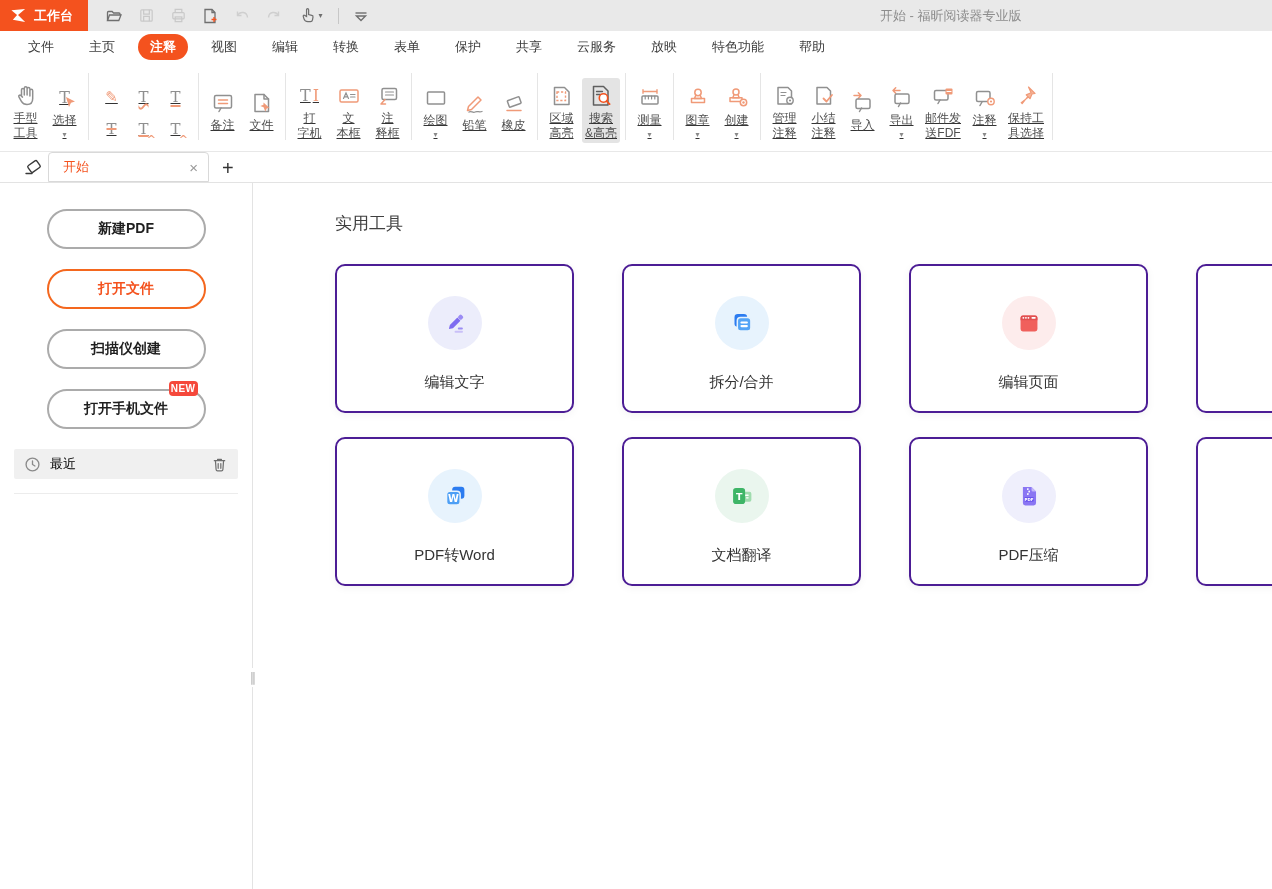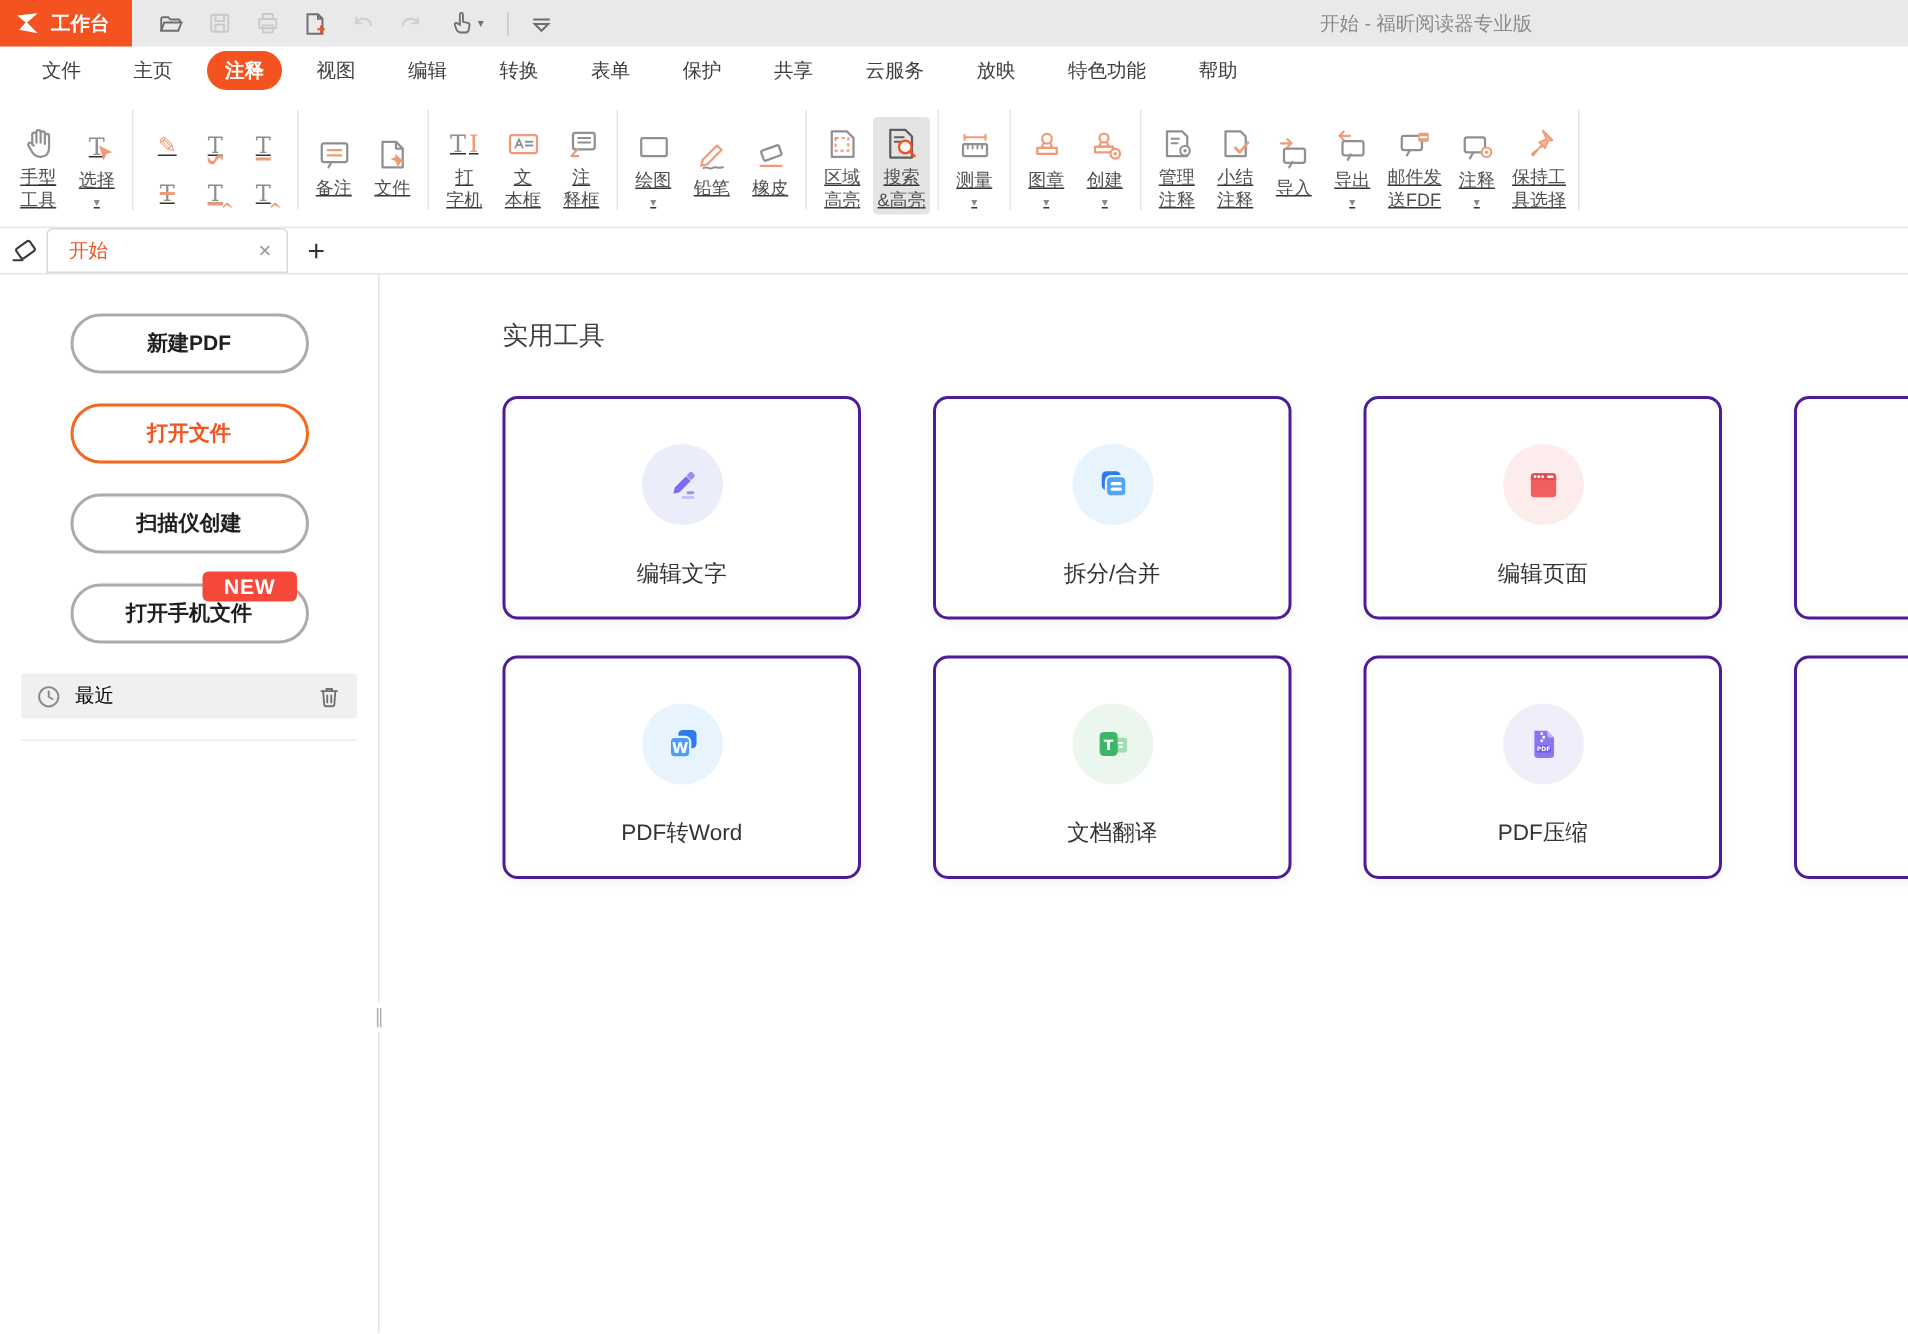--- a/index.html
+++ b/index.html
@@ -54,37 +54,37 @@
 
   
   .gT { font-family: "DejaVu Serif", serif; font-size: 16px; color: #8f8f8f; position: relative; }
   .gT::before { content: "T"; }
   .gTI { font-family: "DejaVu Serif", serif; font-size: 16px; color: #8f8f8f; }
   .gTI::before { content: "T"; }
   .gTI::after { content: "I"; color: #f09a78; margin-left: 2px; }
 
   
   .tabbar { height: 31px; background: #fff; border-bottom: 1px solid #e3e3e3; display: flex;
-    align-items: flex-end; padding-left: 5px; }
+    align-items: flex-end; padding-left: 22px; }
   .tab-eraser { margin: 0 4px 5px 0; cursor: pointer; }
   .tab { width: 161px; height: 30px; background: #fff; border: 1px solid #d9d9d9;
     border-radius: 4px 4px 0 0; display: flex; align-items: center; padding: 0 10px 0 14px; cursor: pointer; }
   .tab-label { color: #f4521e; font-size: 13px; flex: 1; }
   .tab-close { color: #999; font-size: 15px; line-height: 15px; cursor: pointer; }
   .tab-add { font-size: 20px; color: #333; margin: 0 0 3px 13px; cursor: pointer; line-height: 22px; }
 
   
   .content { display: flex; height: 706px; position: relative; }
   .sidebar { width: 253px; border-right: 1px solid #e3e3e3; padding-top: 26px; position: relative; flex: none; }
   .side-btn { display: block; width: 159px; height: 40px; margin: 0 auto 20px; border: 2px solid #ababab;
     border-radius: 21px; background: #fff; font-size: 14px; font-weight: bold; color: #1f1f1f;
     cursor: pointer; position: relative; font-family: inherit; }
   .side-btn.primary { border-color: #f4671e; color: #f4521e; }
   .new-badge { position: absolute; top: -10px; right: 6px; background: #f5483b; color: #fff;
-    font-size: 14px; font-weight: bold; padding: 2px 14px; border-radius: 4px; letter-spacing: .5px; }
+    font-size: 10px; font-weight: bold; padding: 2px 2px; border-radius: 4px; letter-spacing: .5px; }
   .recent-header { margin: 2px 14px 0; background: #f0f0f0; height: 30px; border-radius: 2px;
     display: flex; align-items: center; padding: 0 10px; gap: 9px; }
   .recent-title { font-size: 13px; color: #000000; flex: 1; }
   .trash-btn { cursor: pointer; display: flex; }
   .recent-item { display: flex; gap: 10px; margin: 12px 6px 0 20px; align-items: flex-start; cursor: pointer; }
   .recent-name { font-size: 13px; color: #444; line-height: 17px; }
   .recent-date { font-size: 12px; color: #9b9b9b; margin-top: 2px; }
   .recent-divider { height: 1px; background: #ececec; margin: 14px 14px 0; }
   .split-handle { position: absolute; right: -5px; top: 485px; color: #b0b0b0; font-size: 13px;
     cursor: col-resize; background: #fff; padding: 2px 1px; }

